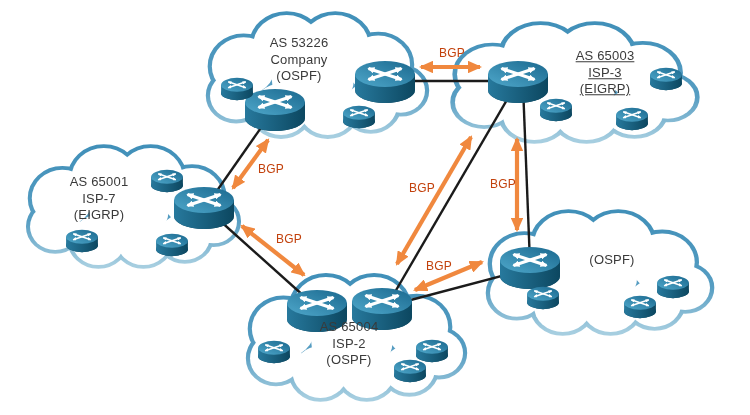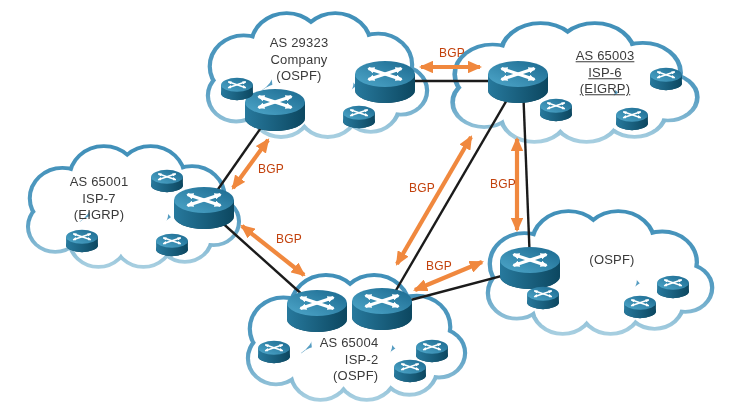--- a/index.html
+++ b/index.html
@@ -142,35 +142,35 @@
       <use href="#router" transform="translate(274,352) scale(0.53)"></use>
       <use href="#router" transform="translate(432,351) scale(0.53)"></use>
       <use href="#router" transform="translate(410,371) scale(0.53)"></use>
       <use href="#router" transform="translate(543,298) scale(0.53)"></use>
       <use href="#router" transform="translate(640,307) scale(0.53)"></use>
       <use href="#router" transform="translate(673,287) scale(0.53)"></use>
     </g>
   </svg>
 
   <div class="as-label" style="left:299px;top:60px;">
-    <div>AS 29323</div>
+    <div>AS 53226</div>
     <div>Company</div>
     <div>(OSPF)</div>
   </div>
   <div class="as-label" style="left:605px;top:73px;text-decoration:underline;">
     <div>AS 65003</div>
-    <div>ISP-6</div>
+    <div>ISP-3</div>
     <div>(EIGRP)</div>
   </div>
   <div class="as-label" style="left:99px;top:199px;text-align:center;">
     <div>AS 65001</div>
     <div>ISP-7</div>
     <div>(EIGRP)</div>
   </div>
-  <div class="as-label" style="left:349px;top:360px;text-align:right;">
+  <div class="as-label" style="left:349px;top:344px;">
     <div>AS 65004</div>
     <div>ISP-2</div>
     <div>(OSPF)</div>
   </div>
   <div class="as-label" style="left:612px;top:260px;">
     <div>(OSPF)</div>
   </div>
 
   <div class="bgp-label" style="left:271px;top:169px;">BGP</div>
   <div class="bgp-label" style="left:452px;top:53px;">BGP</div>

